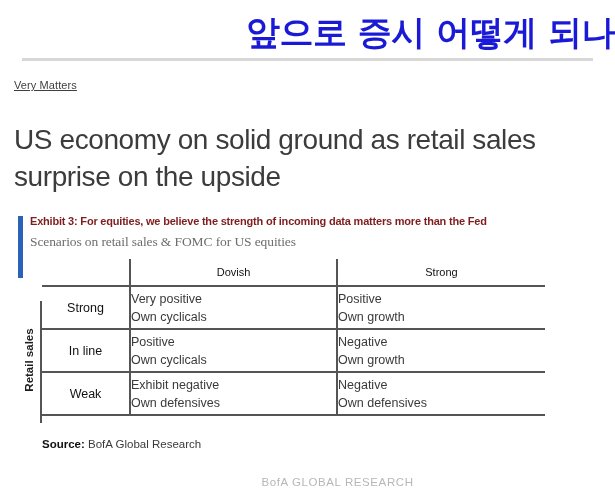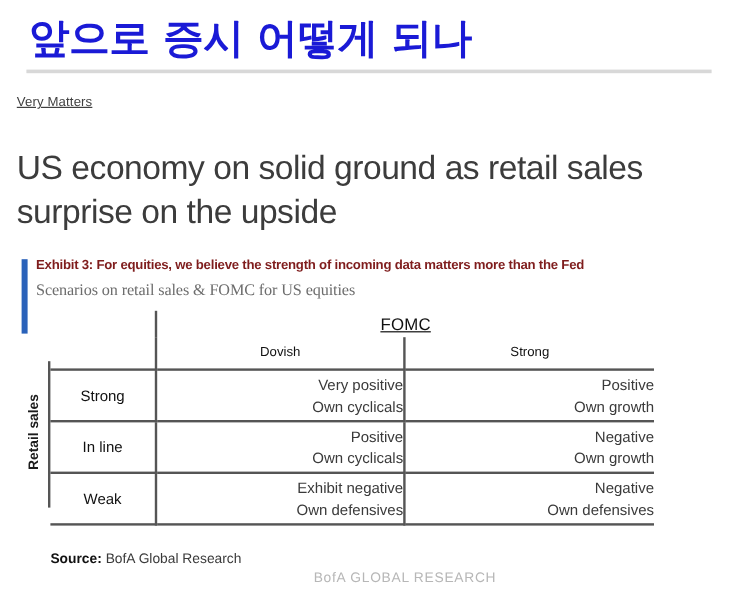--- a/index.html
+++ b/index.html
@@ -23,20 +23,21 @@
     box-sizing: border-box;
   }
   .kr-title {
     font-family: "DejaVu Sans", sans-serif;
     font-size: 34px;
     font-weight: 700;
     color: #1a1ad6;
     letter-spacing: -0.5px;
     line-height: 40px;
     white-space: nowrap;
+    text-align: right;
   }
   .top-rule {
     height: 3px;
     background: #d8d8d8;
     margin: 6px 22px 0 22px;
   }
 
   
   .kicker-wrap {
     padding: 14px 0 0 14px;
@@ -186,21 +187,21 @@
   .rowlab {
     text-align: center;
     font-size: 12.5px;
     font-weight: 700;
     color: #111;
     border-right: 2px solid #555;
     border-bottom: 2px solid #555;
   }
   .rowlab.last { border-bottom: 2px solid #555; }
   .cell {
-    text-align: right;
+    text-align: left;
     font-size: 12.5px;
     color: #3a3a3a;
     border-bottom: 2px solid #555;
     line-height: 1.45;
   }
   .cell.dov { border-right: 2px solid #555; }
   .cell-l1 { display: block; }
   .cell-l2 { display: block; }
 
   
@@ -256,24 +257,20 @@
   </div>
   <div class="vaxis-rule"></div>
 
   <table class="matrix">
     <colgroup>
       <col class="col-rowlab">
         <col class="col-dov">
         <col class="col-hawk">
     </colgroup>
     <tbody>
-      <tr class="fomc-row">
-        <td class="blank-left-top"></td>
-        <td class="fomc-cell" colspan="2">FOMC</td>
-      </tr>
 
       <tr class="colhead-row">
         <td class="blank-left-head"></td>
         <td class="colhead colhead-dov">Dovish</td>
         <td class="colhead">Strong</td>
       </tr>
 
       <tr class="body-row">
         <td class="rowlab">Strong</td>
         <td class="cell dov">

